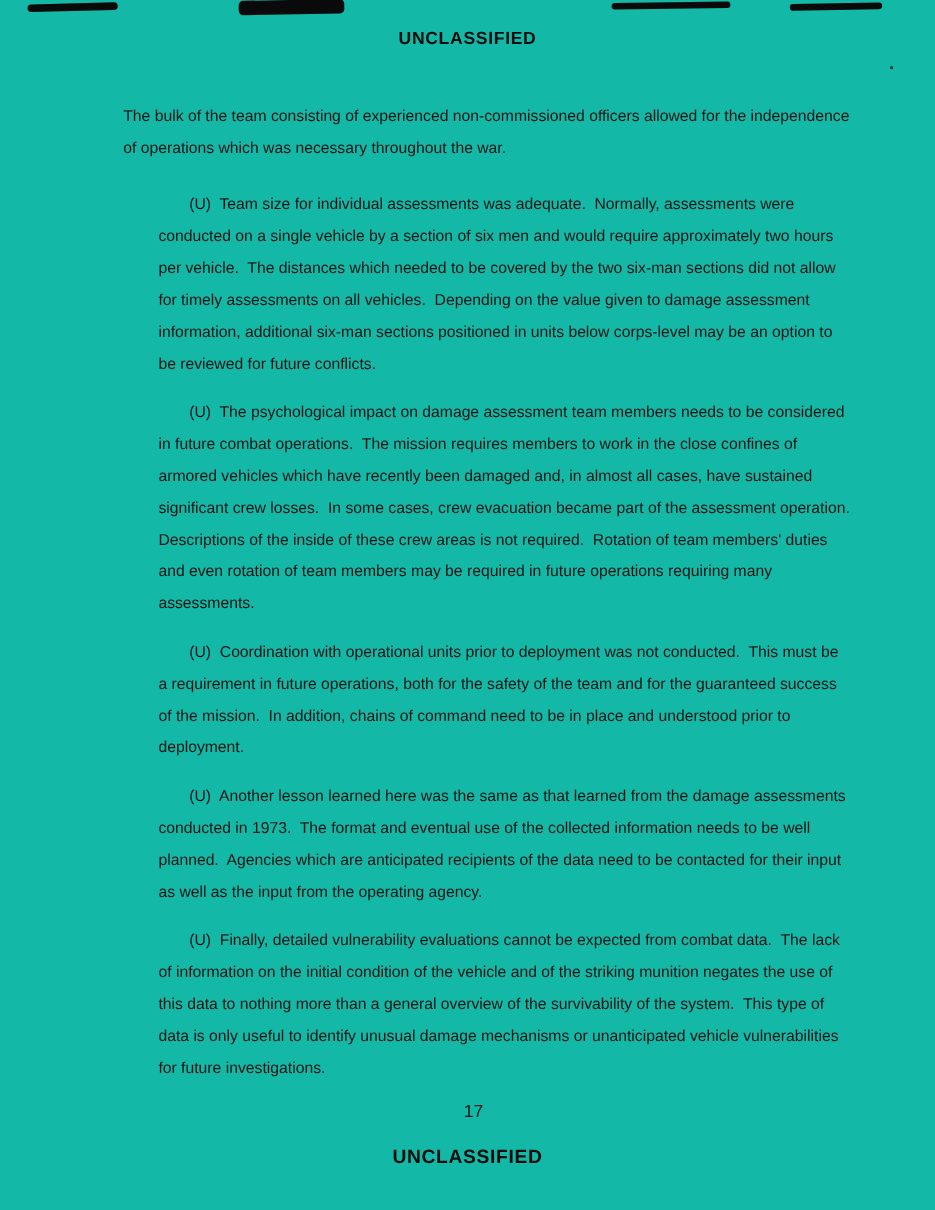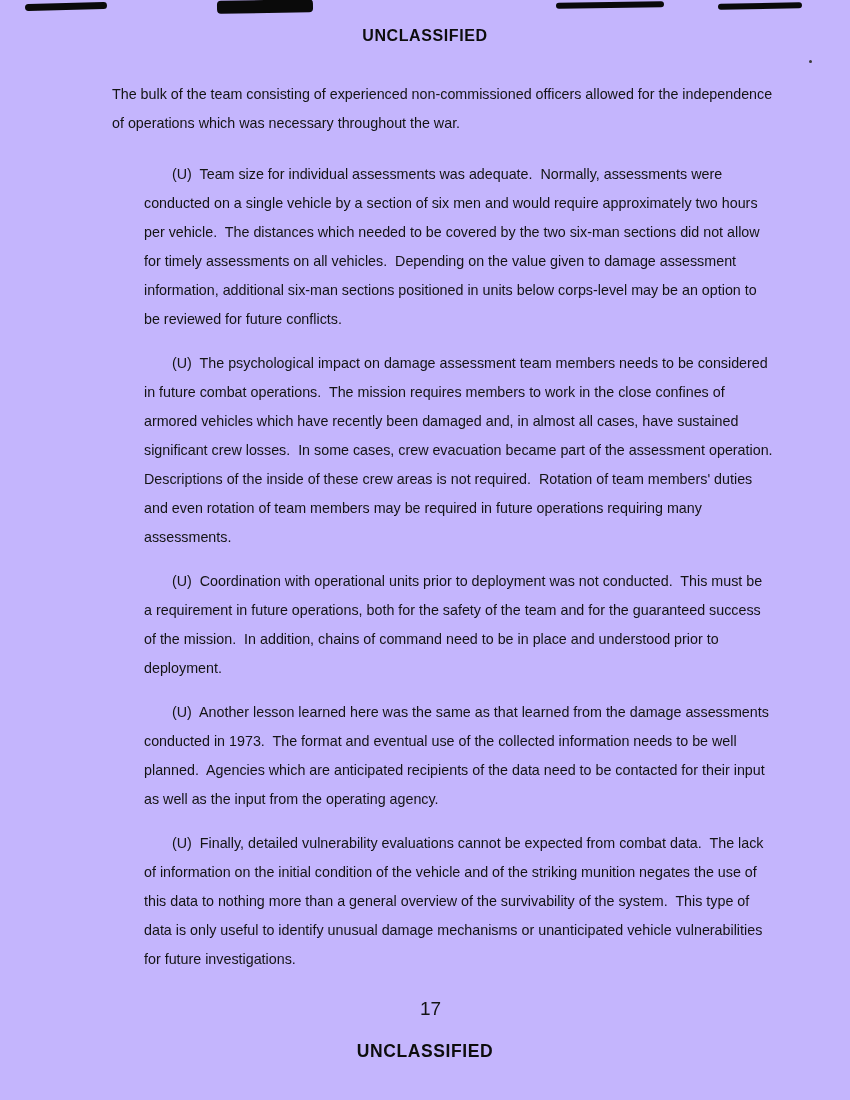--- a/index.html
+++ b/index.html
@@ -9,21 +9,21 @@
     height: 1100px;
     font-family: "Liberation Sans", sans-serif;
     color: #111111;
     position: relative;
     overflow: hidden;
   }
   .page {
     position: relative;
     width: 850px;
     height: 1100px;
-    background: #c4b5fd;
+    background: #14b8a6;
   }
   
   .artifact {
     position: absolute;
     background: #0a0a0a;
     border-radius: 4px;
   }
   .speck {
     position: absolute;
     background: #3a3a3a;
@@ -35,21 +35,21 @@
     left: 0;
     right: 0;
     text-align: center;
     font-weight: bold;
     font-size: 16px;
     letter-spacing: 0.6px;
     color: #0d0d0d;
   }
   .content {
     position: absolute;
-    top: 80px;
+    top: 92px;
     left: 104px;
     width: 670px;
   }
   .content p {
     font-size: 14.3px;
     line-height: 29px;
     margin-bottom: 15px;
     white-space: pre-wrap;
     color: #141414;
   }
@@ -60,21 +60,21 @@
   .content p.indented {
     text-indent: 28px;
     margin-left: 40px;
   }
   .page-number {
     position: absolute;
     left: 0;
     right: 0;
     bottom: 80px;
     text-align: center;
-    font-size: 19px;
+    font-size: 16px;
     color: #141414;
     margin-left: 11px;
   }
   .footer-classification {
     position: absolute;
     left: 0;
     right: 0;
     bottom: 38px;
     text-align: center;
     font-weight: bold;

